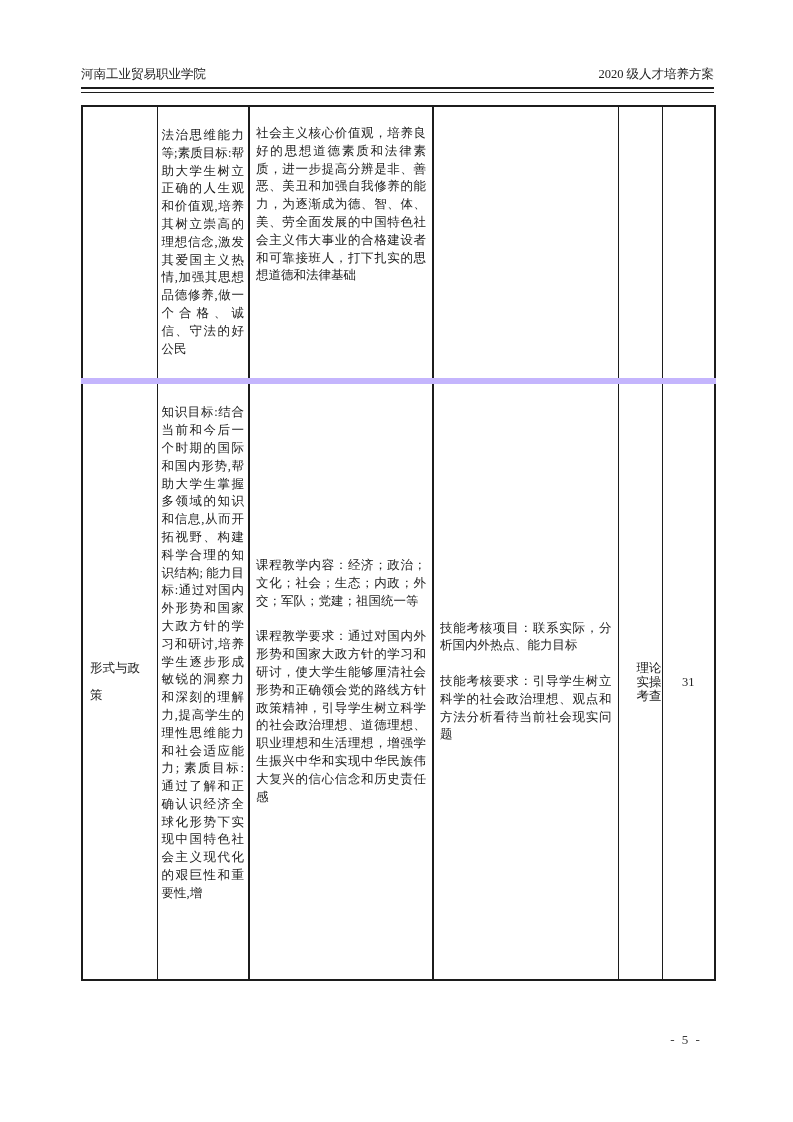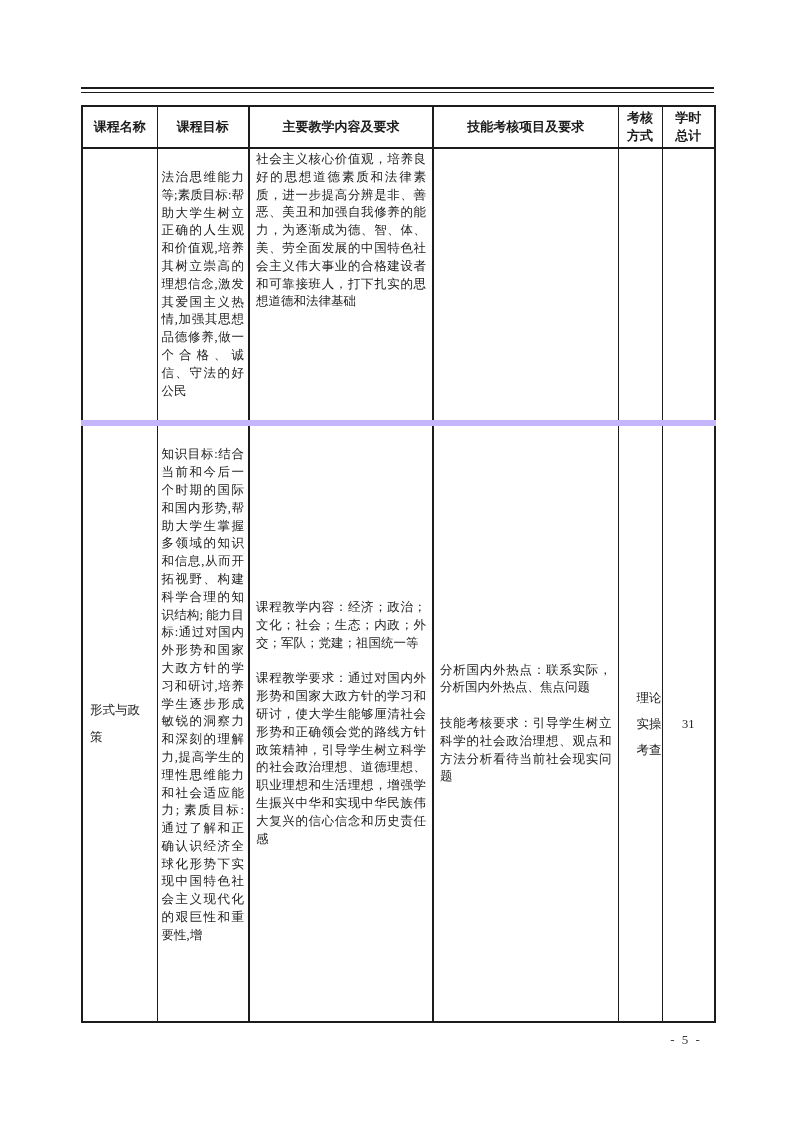--- a/index.html
+++ b/index.html
@@ -79,30 +79,30 @@
   td.cell-obj {
     text-align: justify;
     text-justify: inter-ideograph;
     line-height: 17.8px;
     padding: 20px 4px;
   }
   td.cell-text {
     text-align: justify;
     text-justify: inter-ideograph;
     line-height: 17.8px;
-    padding: 2px 6px;
+    padding: 18px 6px;
   }
   td.v-mid { vertical-align: middle; }
   td.cell-text p { margin: 0; }
   td.cell-text p + p { margin-top: 17.8px; }
   td.cell-method, td.cell-hours {
     text-align: center;
     vertical-align: middle;
     padding: 2px 18px;
-    line-height: 26px;
+    line-height: 14px;
   }
   .two-char {
     display: block;
     width: 2em;
     margin: 0 auto;
     text-align: center;
     white-space: normal;
   }
   
   .page-footer {
@@ -114,61 +114,53 @@
     font-size: 13px;
     color: #3a3a3a;
     letter-spacing: 2px;
   }
 </style>
 </head>
 <body>
 
 <div class="page">
 
+  <div class="page-header">
+    <span>河南工业贸易职业学院</span>
+    <span>2020 级人才培养方案</span>
+  </div>
   <div class="header-rule"></div>
 
   <table class="course-table">
     <colgroup>
       <col style="width:75px">
       <col style="width:92px">
       <col style="width:184px">
       <col style="width:185px">
       <col style="width:44px">
       <col style="width:53px">
     </colgroup>
     <tbody>
-        <tr class="header-row">
-      <th>课程名称</th>
-      <th>课程目标</th>
-      <th class="b-left-thick">主要教学内容及要求</th>
-      <th class="b-left-thick">技能考核项目及要求</th>
-      <th>
-            <span class="two-char">考核方式</span>
-          </th>
-      <th>
-            <span class="two-char">学时总计</span>
-          </th>
-    </tr>
     <tr class="body-row-1">
       <td class="cell-name"></td>
       <td class="cell-obj">法治思维能力等;素质目标:帮助大学生树立正确的人生观和价值观,培养其树立崇高的理想信念,激发其爱国主义热情,加强其思想品德修养,做一个合格、诚信、守法的好公民</td>
       <td class="cell-text b-left-thick">社会主义核心价值观，培养良好的思想道德素质和法律素质，进一步提高分辨是非、善恶、美丑和加强自我修养的能力，为逐渐成为德、智、体、美、劳全面发展的中国特色社会主义伟大事业的合格建设者和可靠接班人，打下扎实的思想道德和法律基础</td>
       <td class="cell-text b-left-thick"></td>
       <td class="cell-method"></td>
       <td class="cell-hours"></td>
     </tr>
     <tr class="body-row-2 row-sep">
       <td class="cell-name">形式与政策</td>
       <td class="cell-obj">知识目标:结合当前和今后一个时期的国际和国内形势,帮助大学生掌握多领域的知识和信息,从而开拓视野、构建科学合理的知识结构; 能力目标:通过对国内外形势和国家大政方针的学习和研讨,培养学生逐步形成敏锐的洞察力和深刻的理解力,提高学生的理性思维能力和社会适应能力; 素质目标:通过了解和正确认识经济全球化形势下实现中国特色社会主义现代化的艰巨性和重要性,增</td>
       <td class="cell-text b-left-thick v-mid">
         <p>课程教学内容：经济；政治；文化；社会；生态；内政；外交；军队；党建；祖国统一等</p>
         <p>课程教学要求：通过对国内外形势和国家大政方针的学习和研讨，使大学生能够厘清社会形势和正确领会党的路线方针政策精神，引导学生树立科学的社会政治理想、道德理想、职业理想和生活理想，增强学生振兴中华和实现中华民族伟大复兴的信心信念和历史责任感</p>
       </td>
       <td class="cell-text b-left-thick v-mid">
-        <p>分析国内外热点：联系实际，分析国内外热点、焦点问题</p>
+        <p>技能考核项目：联系实际，分析国内外热点、能力目标</p>
         <p>技能考核要求：引导学生树立科学的社会政治理想、观点和方法分析看待当前社会现实问题</p>
       </td>
       <td class="cell-method">
             <span class="two-char">理论实操考查</span>
           </td>
       <td class="cell-hours">31</td>
     </tr>
   </tbody>
     </table>
 

